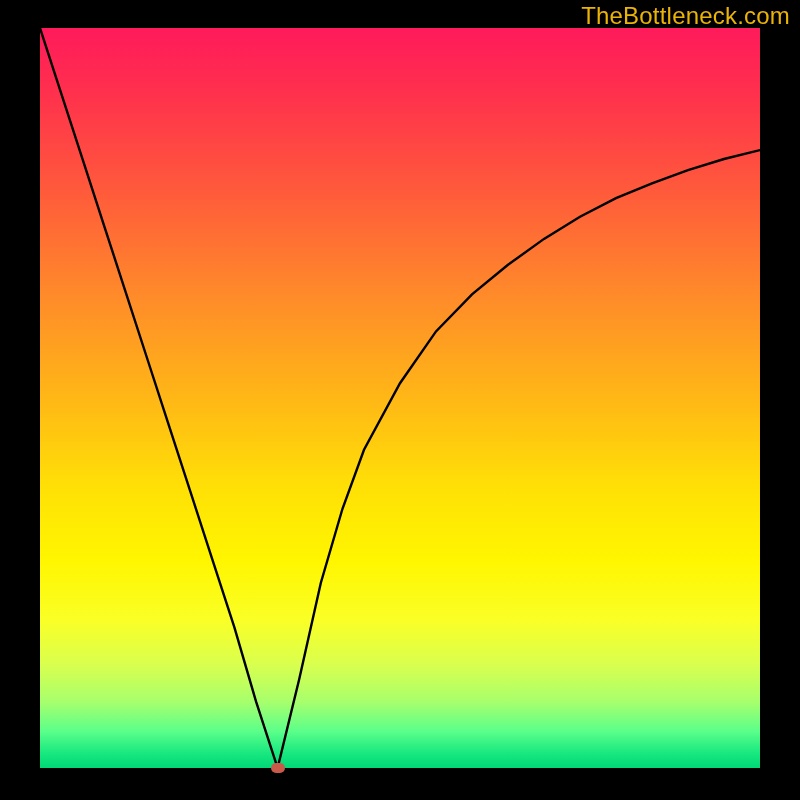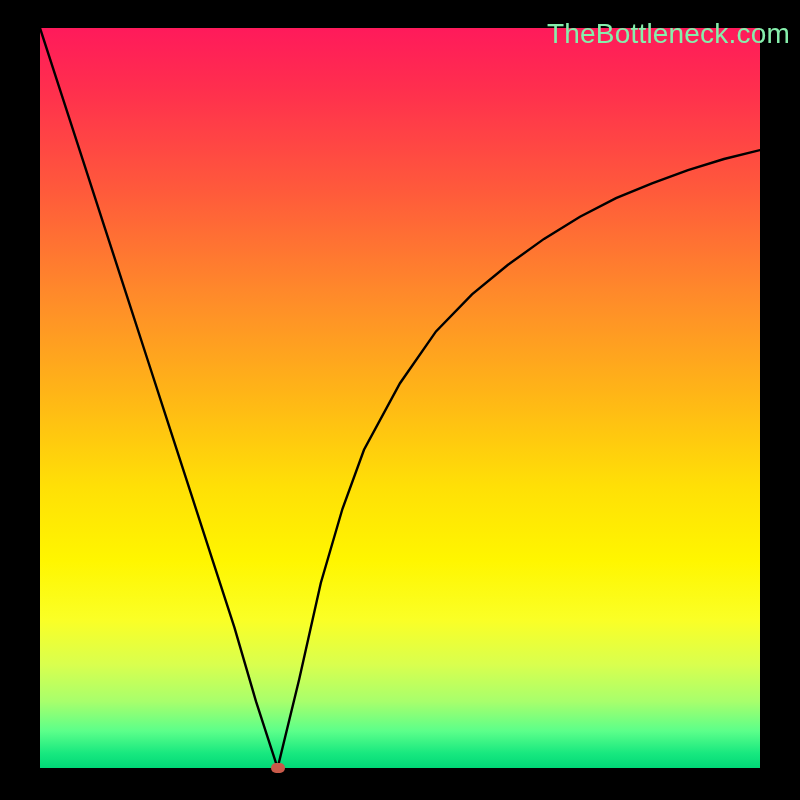--- a/index.html
+++ b/index.html
@@ -12,24 +12,24 @@
     overflow: hidden;
   }
   .container {
     position: relative;
     width: 800px;
     height: 800px;
     background: #000;
   }
   .watermark {
     position: absolute;
-    top: 18px;
+    top: 2px;
     right: 10px;
-    color: #86efac;
-    font-size: 28px;
+    color: #eab308;
+    font-size: 24px;
     font-weight: 500;
     letter-spacing: 0.2px;
     z-index: 3;
   }
   .plot {
     position: absolute;
     left: 40px;
     top: 28px;
     width: 720px;
     height: 740px;

